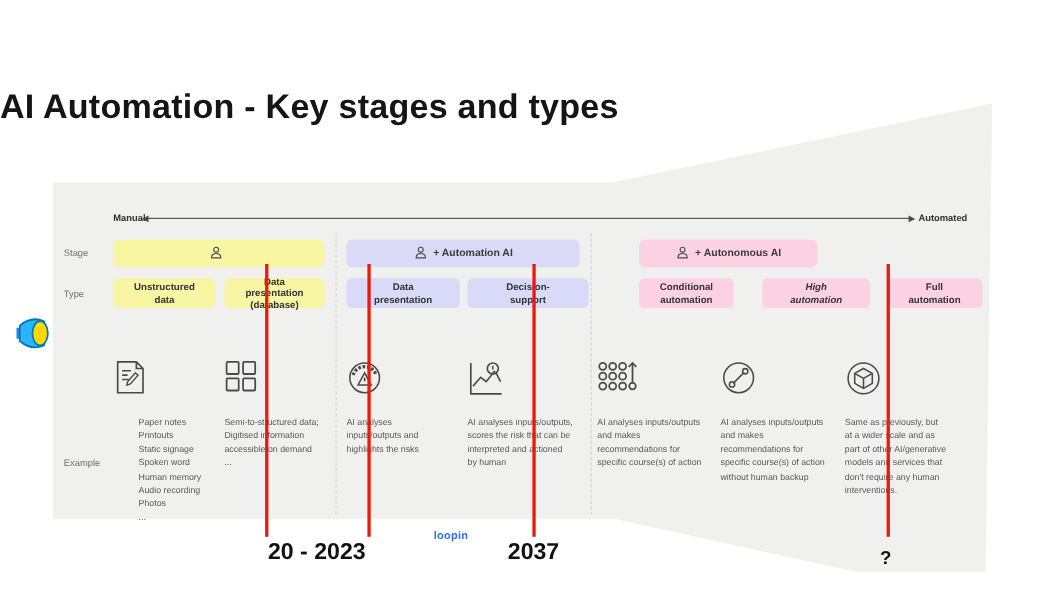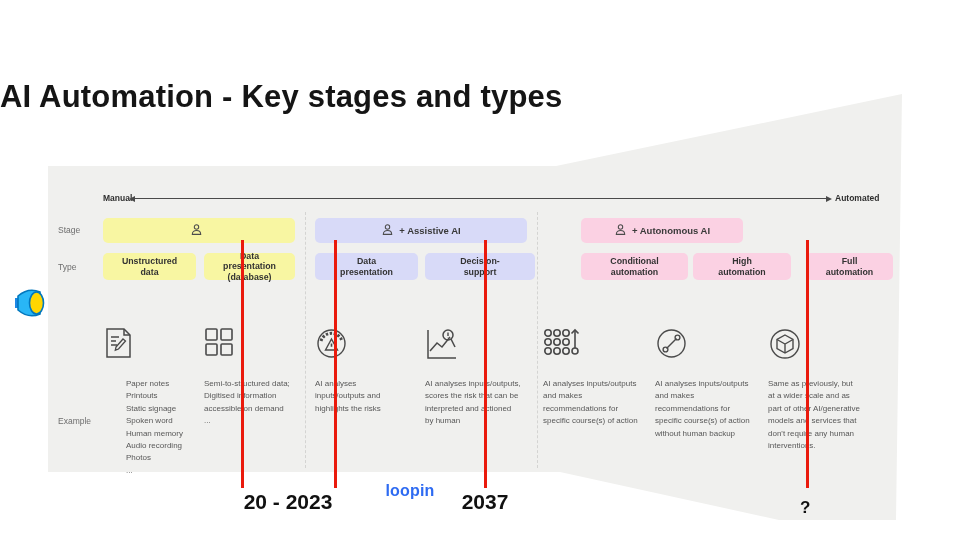--- a/index.html
+++ b/index.html
@@ -43,21 +43,21 @@
   
   .example-text{top:378px;font-size:8px;color:#585858;line-height:1.55;white-space:pre-line;}
   .example-icon{top:327px;}
   .example-icon svg{display:block;}
   
   .red-line{width:2.5px;top:240px;height:248px;background:#ea1a0c;}
   
   .year-label{top:490px;font-size:21px;font-weight:700;color:#111;text-align:center;}
   #question-label{top:498px;font-size:17px;font-weight:700;color:#111;}
   #brand-logo{top:482px;left:385px;width:50px;text-align:center;
-    font-size:16px;font-weight:700;color:#2e6bf2;letter-spacing:.2px;}
+    font-size:10px;font-weight:700;color:#2e6bf2;letter-spacing:.2px;}
   svg{overflow:visible;}
 </style>
 </head>
 <body>
 
 <h1 class="abs" id="page-title">AI Automation - Key stages and types</h1>
 
 <div class="abs" id="canvas-bg"></div>
 
 <div class="abs sep" style="left:305px;"></div>
@@ -82,38 +82,38 @@
   </span>
   <span></span>
 </div>
 <div class="abs stage-box stage-blue" style="left:315px;width:212px;">
   <span>
     <svg width="13" height="13" viewBox="0 0 20 20">
         <circle cx="10" cy="6.2" r="3.4" fill="none" stroke="#4c4c4c" stroke-width="1.6"></circle>
         <path d="M3.5 17.5c0-4.2 3-6 6.5-6s6.5 1.8 6.5 6z" fill="none" stroke="#4c4c4c" stroke-width="1.6"></path>
       </svg>
   </span>
-  <span>+ Assistive AI</span>
+  <span>+ Automation AI</span>
 </div>
 <div class="abs stage-box stage-pink" style="left:543px;width:162px;">
   <span>
     <svg width="13" height="13" viewBox="0 0 20 20">
         <circle cx="10" cy="6.2" r="3.4" fill="none" stroke="#4c4c4c" stroke-width="1.6"></circle>
         <path d="M3.5 17.5c0-4.2 3-6 6.5-6s6.5 1.8 6.5 6z" fill="none" stroke="#4c4c4c" stroke-width="1.6"></path>
       </svg>
   </span>
   <span>+ Autonomous AI</span>
 </div>
 
 <div class="abs type-box type-yellow" style="left:103px;width:93px;">Unstructured data</div>
 <div class="abs type-box type-yellow" style="left:204px;width:91px;">Data presentation (database)</div>
 <div class="abs type-box type-blue" style="left:315px;width:103px;">Data presentation</div>
 <div class="abs type-box type-blue" style="left:425px;width:110px;">Decision-support</div>
-<div class="abs type-box type-pink" style="left:543px;width:107px;">Conditional automation</div>
-<div class="abs type-box type-pink" style="left:655px;width:98px;">High automation</div>
+<div class="abs type-box type-pink" style="left:543px;width:86px;">Conditional automation</div>
+<div class="abs type-box type-pink" style="left:655px;width:98px;font-style:italic;">High automation</div>
 <div class="abs type-box type-pink" style="left:768px;width:87px;">Full automation</div>
 
 <div class="abs example-icon" style="left:105px;">
   <svg width="27" height="32" viewBox="0 0 27 32" fill="none" stroke="#4a4a4a" stroke-width="1.5">
     <path d="M2 2h17l6 6v22H2z"></path>
       <path d="M19 2v6h6"></path>
     <path d="M6 10h8M6 14h5M6 18h6"></path>
     <path d="M11 20l7-8 2.5 2-7 8-3.2 1.2z" stroke-width="1.3"></path>
   </svg>
 </div>

